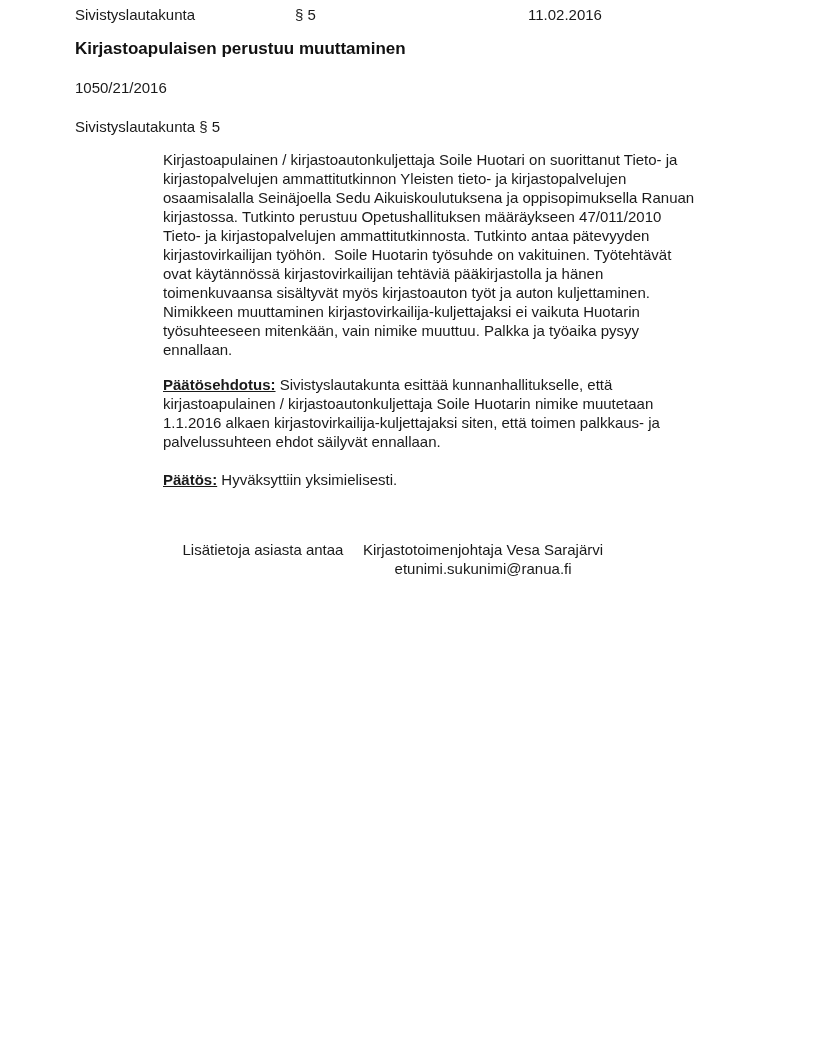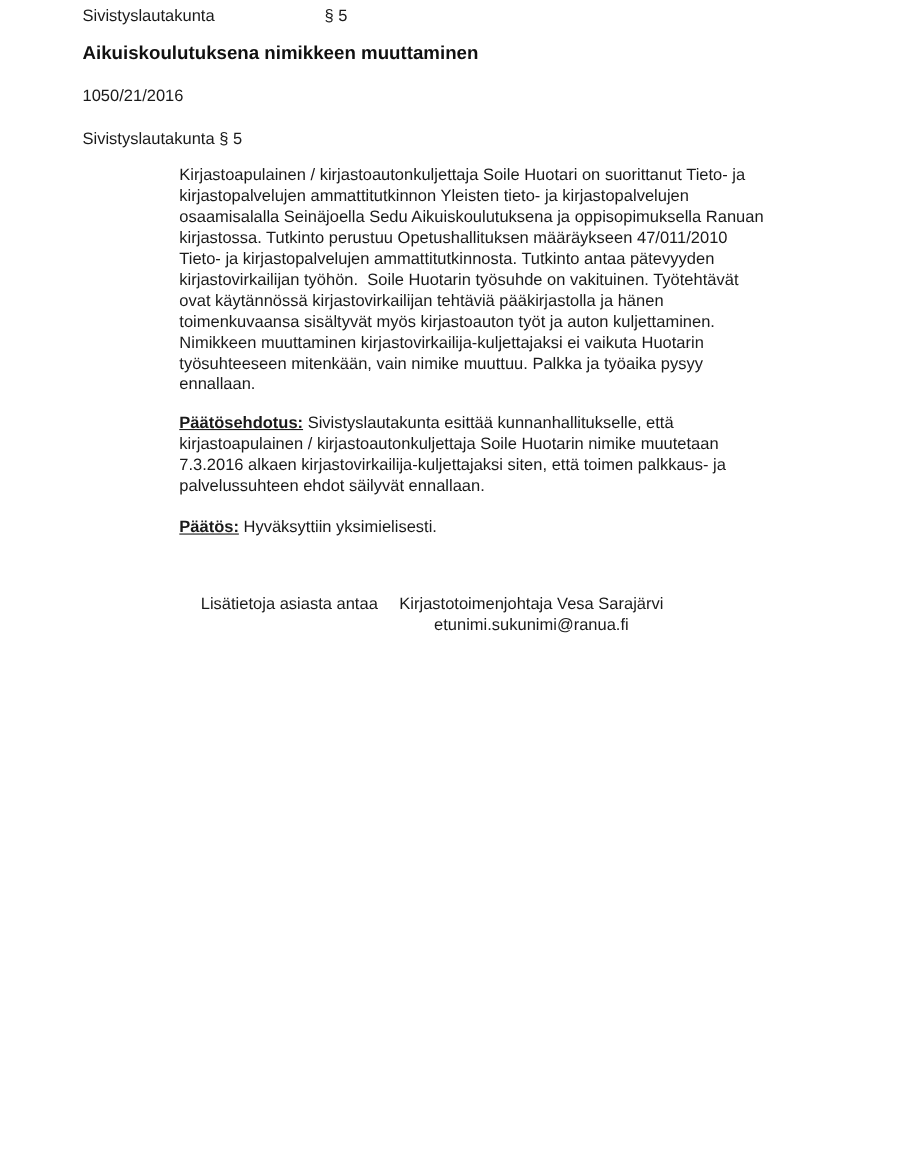--- a/index.html
+++ b/index.html
@@ -63,23 +63,24 @@
   .contact-details div { white-space: pre; }
 </style>
 </head>
 <body>
 
 <div class="page">
 
   <div class="doc-header">
     <span class="hcol1">Sivistyslautakunta</span>
     <span class="hcol2">§ 5</span>
+    <span class="hcol3">11.02.2016</span>
   </div>
 
-  <h1 class="doc-title">Aikuiskoulutuksena nimikkeen muuttaminen</h1>
+  <h1 class="doc-title">Kirjastoapulaisen perustuu muuttaminen</h1>
 
   <div class="case-number">1050/21/2016</div>
 
   <div class="section-ref">Sivistyslautakunta § 5</div>
 
   <div class="indented">
 
     <p class="pre para-background">Kirjastoapulainen / kirjastoautonkuljettaja Soile Huotari on suorittanut Tieto- ja
 kirjastopalvelujen ammattitutkinnon Yleisten tieto- ja kirjastopalvelujen
 osaamisalalla Seinäjoella Sedu Aikuiskoulutuksena ja oppisopimuksella Ranuan
@@ -87,21 +88,21 @@
 Tieto- ja kirjastopalvelujen ammattitutkinnosta. Tutkinto antaa pätevyyden
 kirjastovirkailijan työhön.  Soile Huotarin työsuhde on vakituinen. Työtehtävät
 ovat käytännössä kirjastovirkailijan tehtäviä pääkirjastolla ja hänen
 toimenkuvaansa sisältyvät myös kirjastoauton työt ja auton kuljettaminen.
 Nimikkeen muuttaminen kirjastovirkailija-kuljettajaksi ei vaikuta Huotarin
 työsuhteeseen mitenkään, vain nimike muuttuu. Palkka ja työaika pysyy
 ennallaan.</p>
 
     <p class="pre para-proposal"><span class="label">Päätösehdotus:</span><span> Sivistyslautakunta esittää kunnanhallitukselle, että
 kirjastoapulainen / kirjastoautonkuljettaja Soile Huotarin nimike muutetaan
-7.3.2016 alkaen kirjastovirkailija-kuljettajaksi siten, että toimen palkkaus- ja
+1.1.2016 alkaen kirjastovirkailija-kuljettajaksi siten, että toimen palkkaus- ja
 palvelussuhteen ehdot säilyvät ennallaan.</span></p>
 
     <p class="pre para-decision"><span class="label">Päätös:</span><span> Hyväksyttiin yksimielisesti.</span></p>
 
     <div class="contact">
       <div class="contact-label">Lisätietoja asiasta antaa</div>
       <div class="contact-details">
         <div>Kirjastotoimenjohtaja Vesa Sarajärvi</div>
         <div>etunimi.sukunimi@ranua.fi</div>
       </div>

